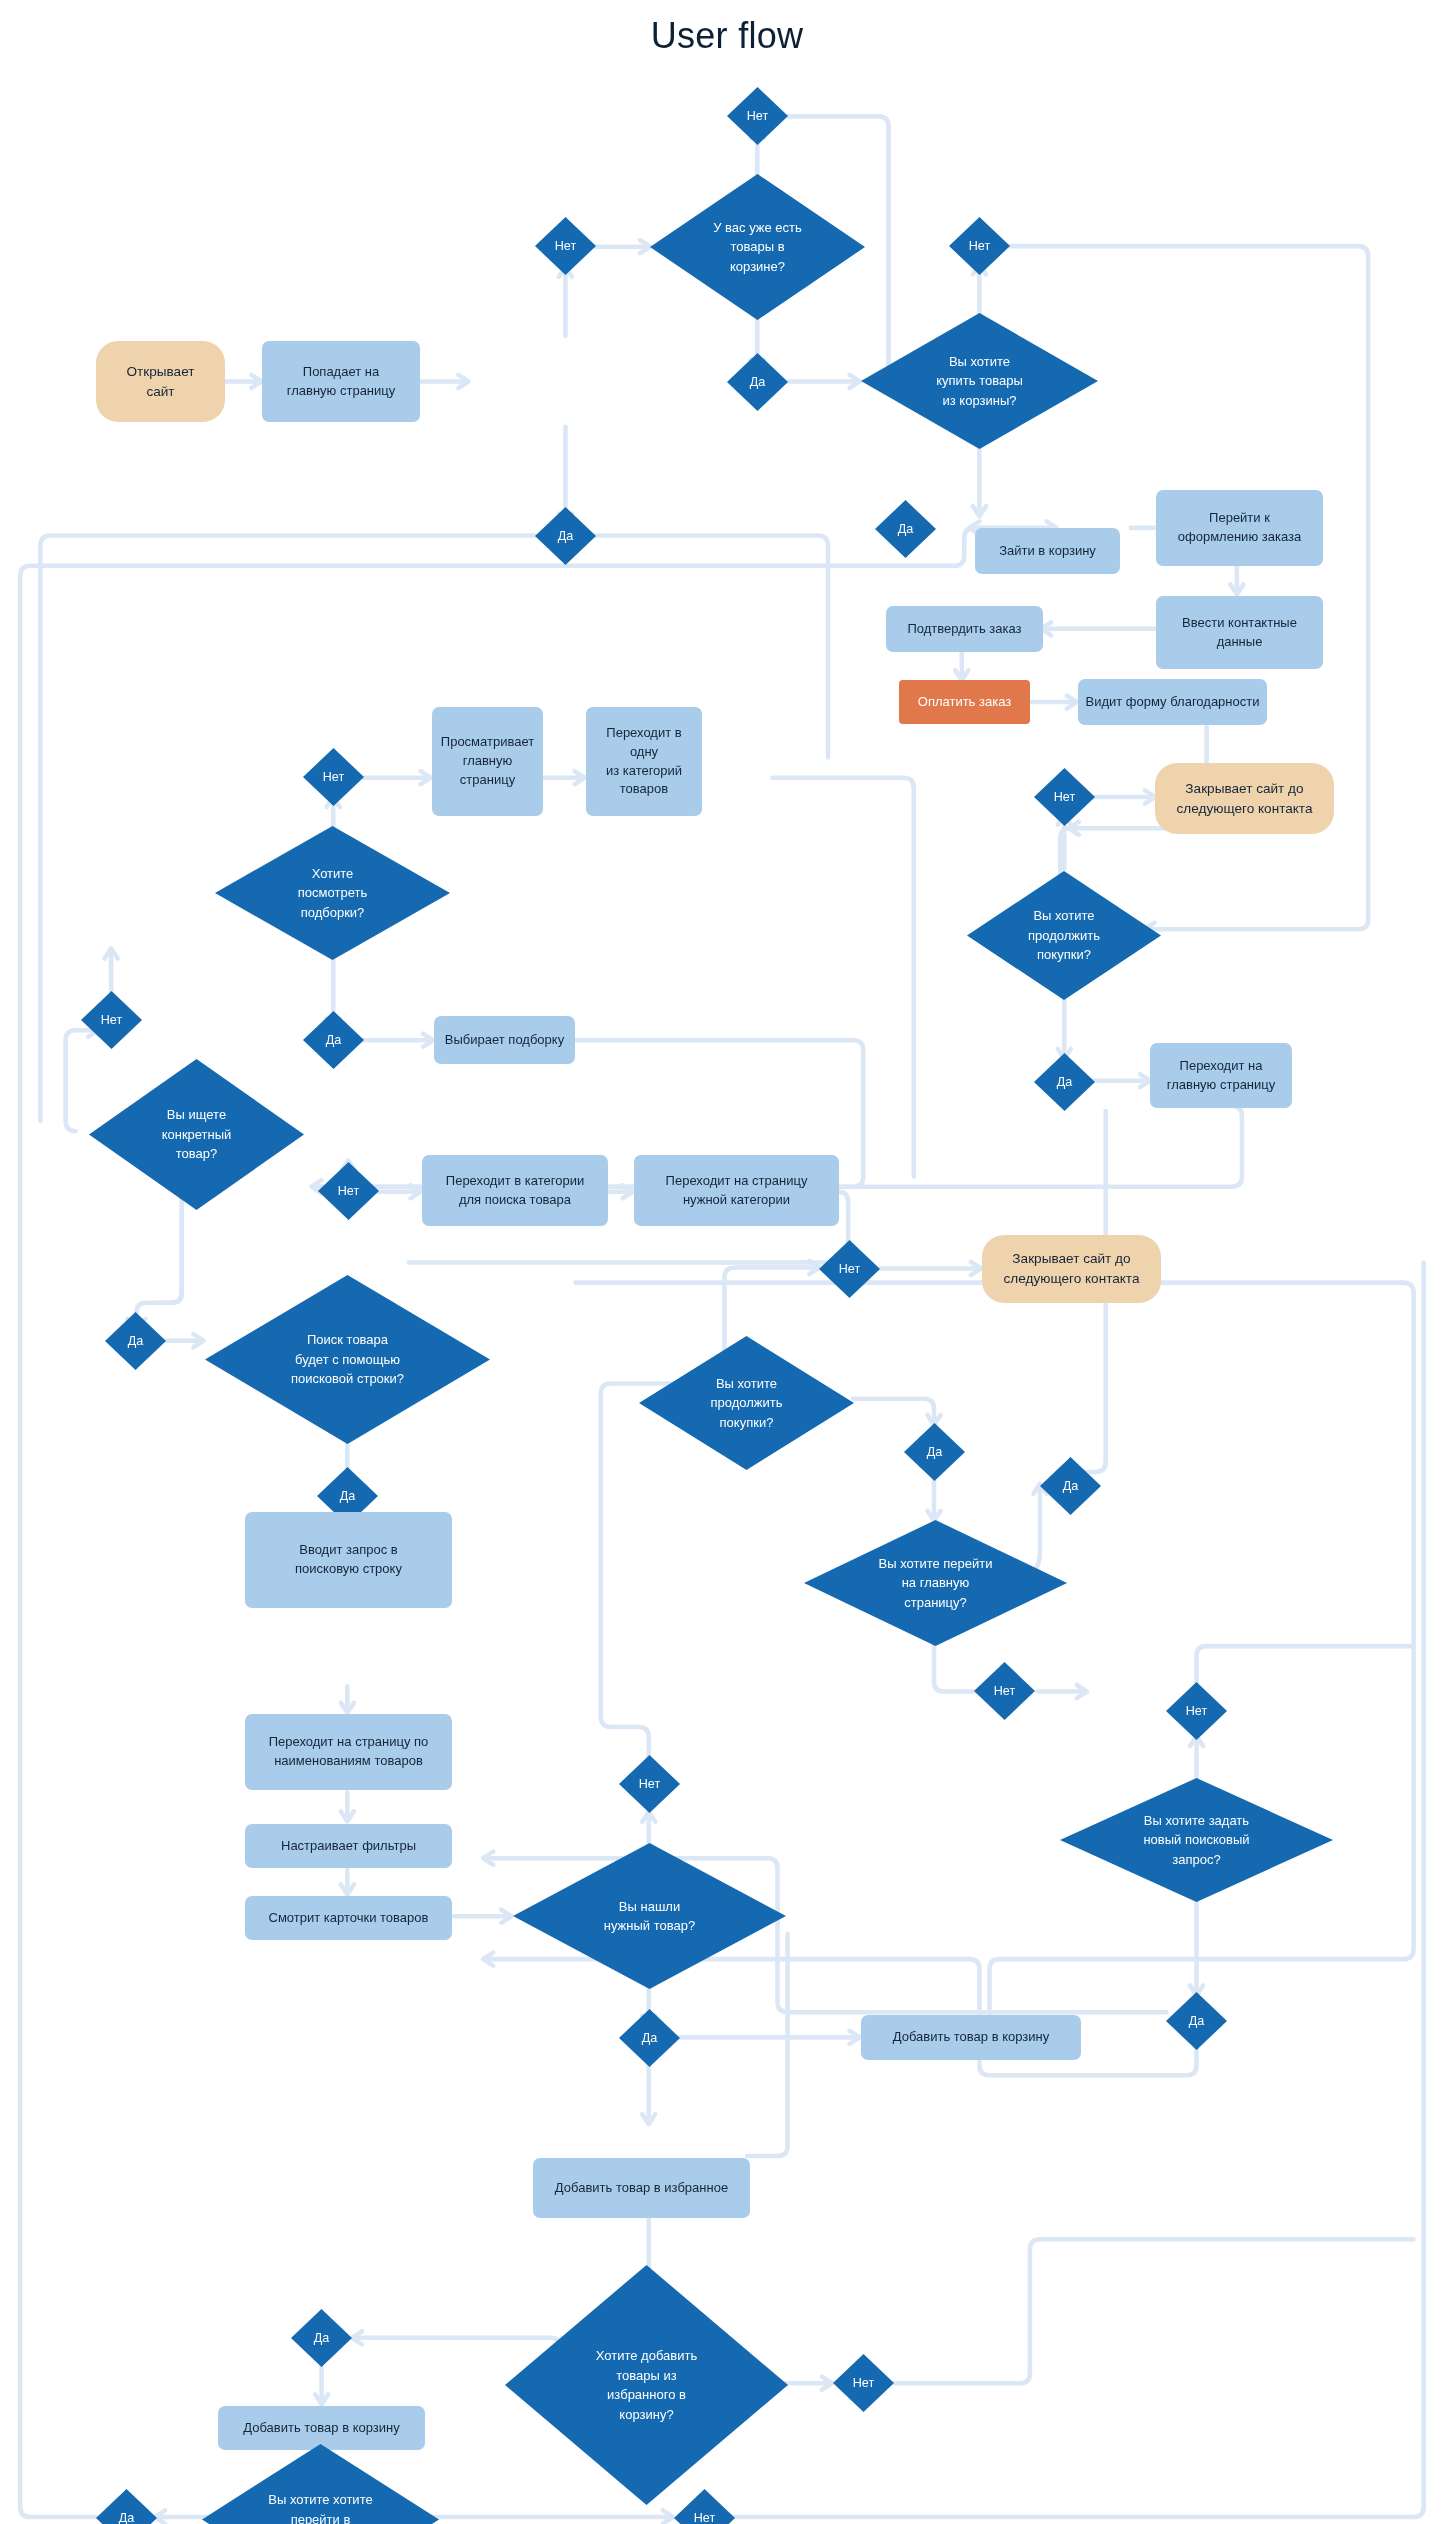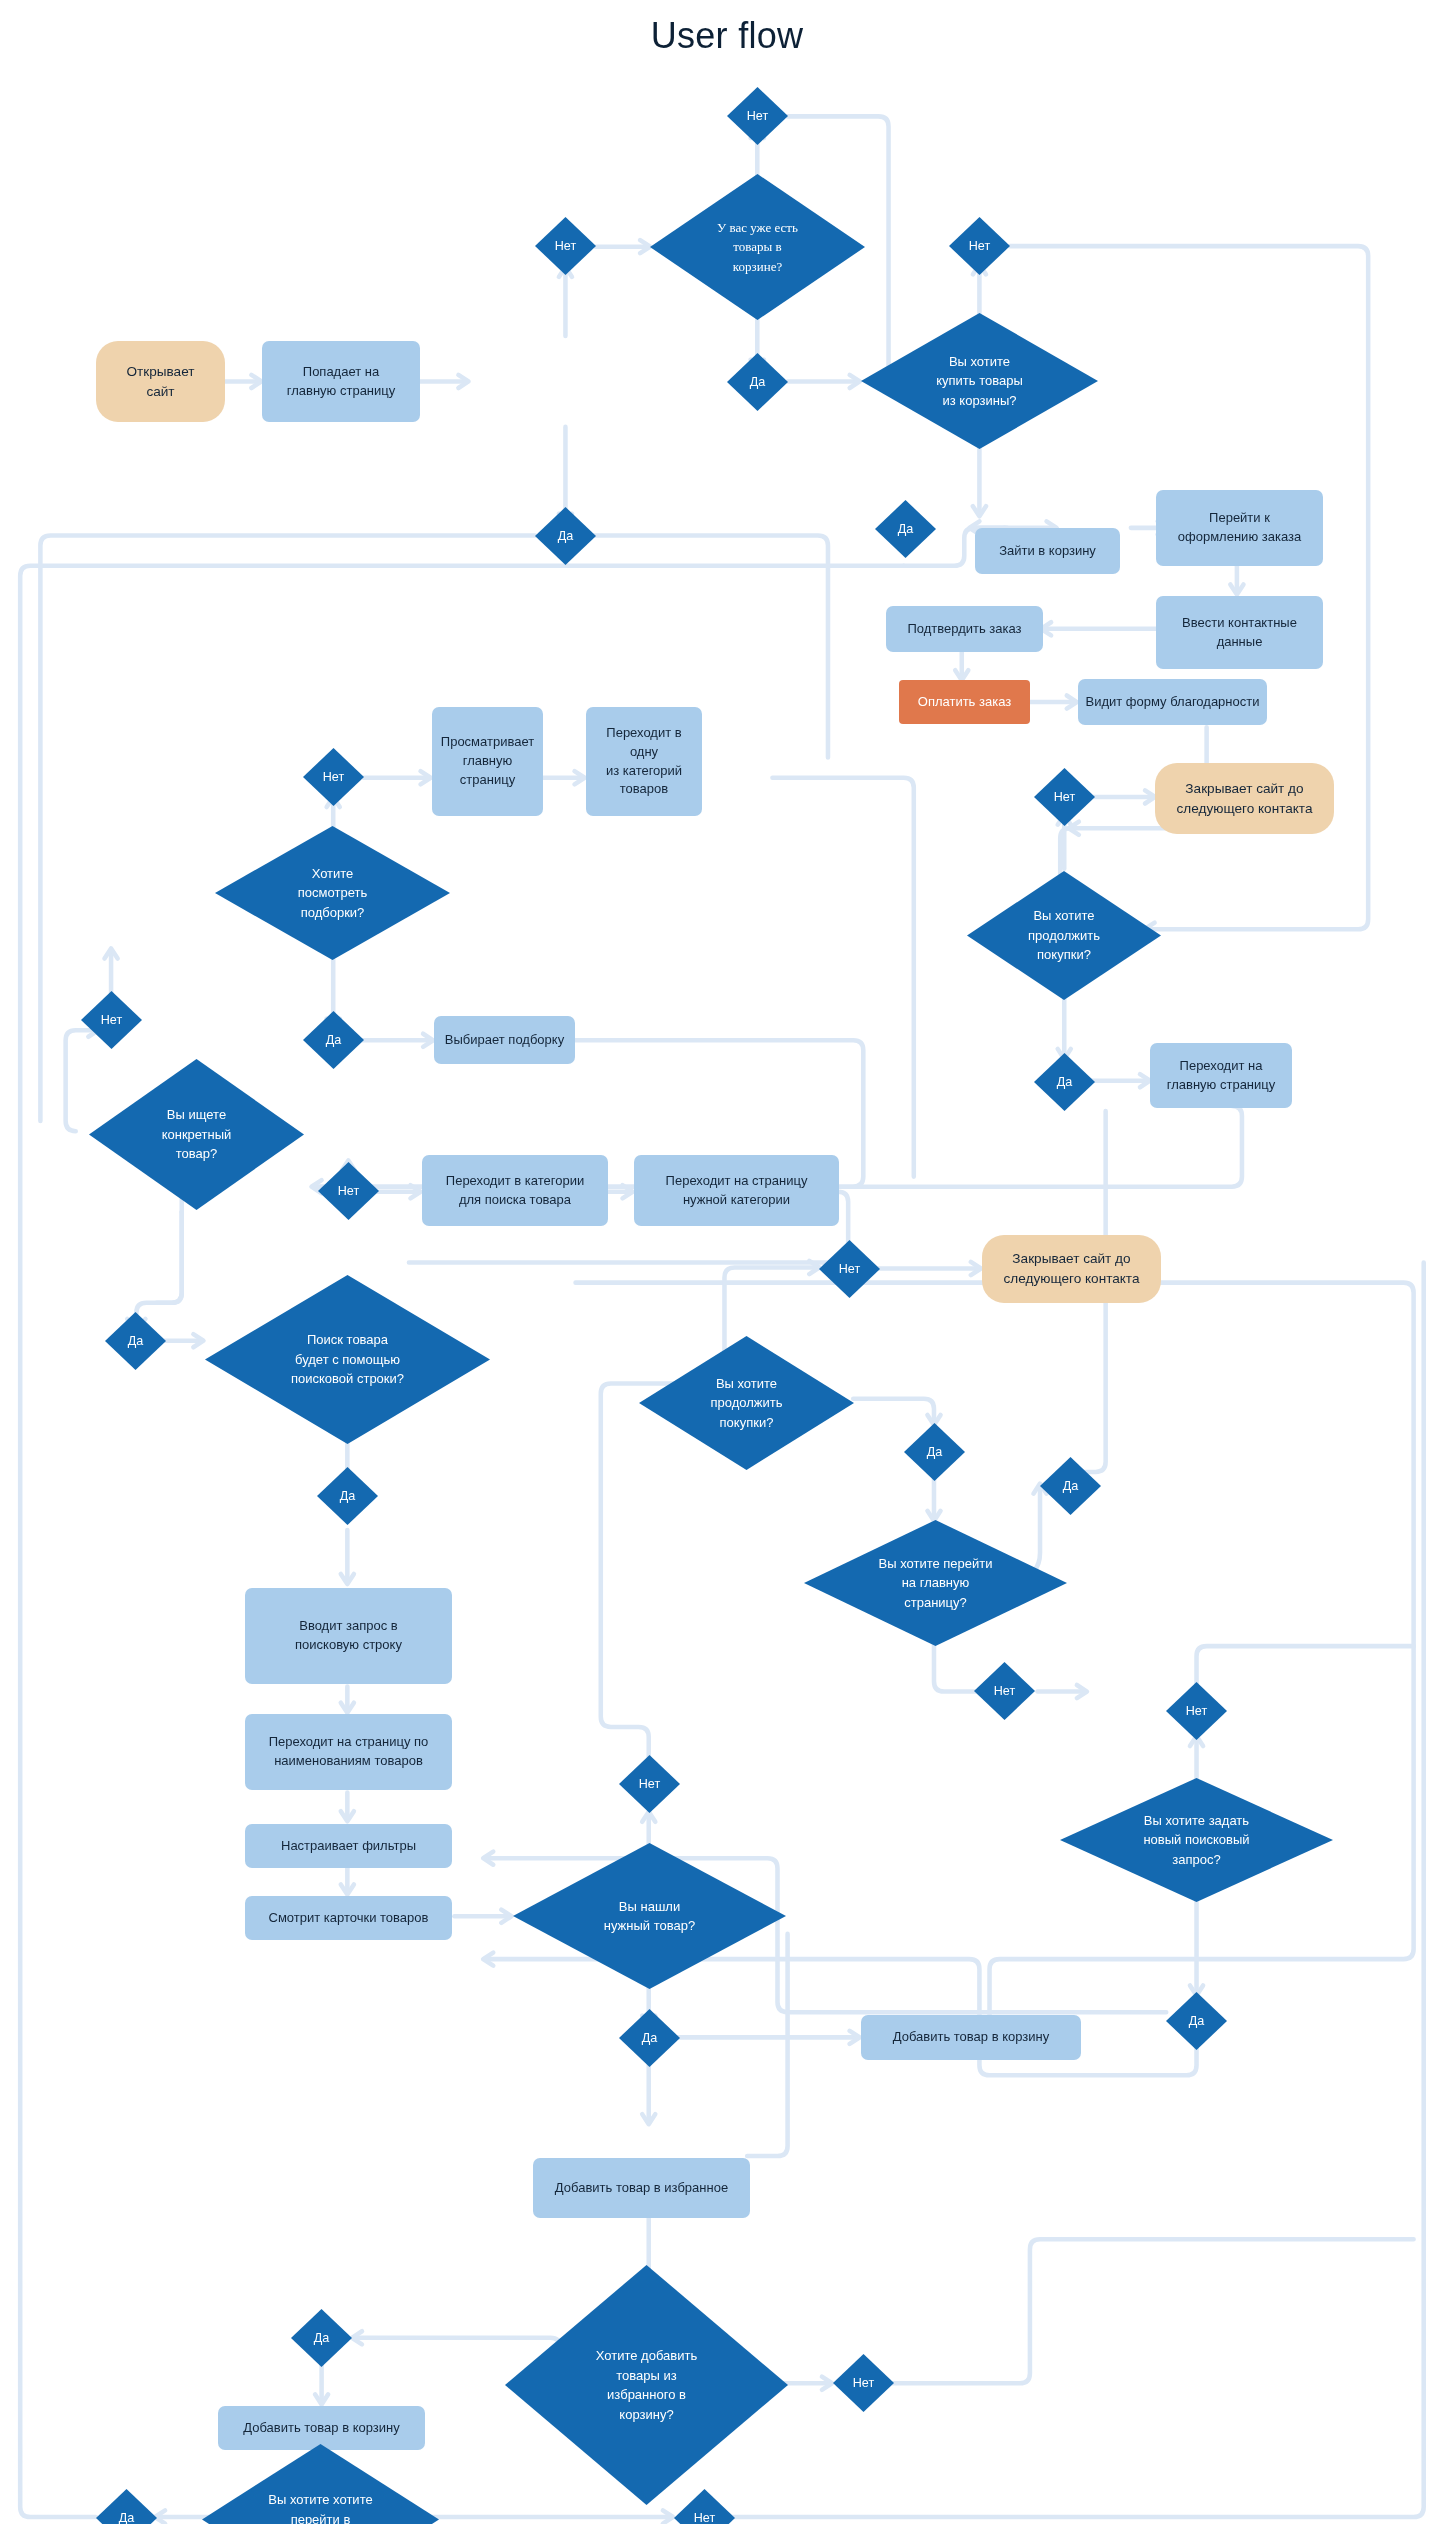--- a/index.html
+++ b/index.html
@@ -310,21 +310,21 @@
   <div class="node diamond small" style="left:535px;top:217px;width:61px;height:58px;">
     <div class="dshape"></div>
     <span class="dlabel">Нет</span>
   </div>
 
   <div class="node diamond small" style="left:535px;top:507px;width:61px;height:58px;">
     <div class="dshape"></div>
     <span class="dlabel">Да</span>
   </div>
 
-  <div class="node diamond" style="left:650px;top:174px;width:215px;height:146px;font-family:Liberation Serif, serif;">
+  <div class="node diamond" style="left:650px;top:174px;width:215px;height:146px;">
     <div class="dshape"></div>
     <span class="dlabel">У вас уже есть<br>товары в<br>корзине?</span>
   </div>
 
   <div class="node diamond small" style="left:727px;top:87px;width:61px;height:58px;">
     <div class="dshape"></div>
     <span class="dlabel">Нет</span>
   </div>
 
   <div class="node diamond small" style="left:727px;top:353px;width:61px;height:58px;">
@@ -452,21 +452,21 @@
   <div class="node diamond" style="left:205px;top:1275px;width:285px;height:169px;">
     <div class="dshape"></div>
     <span class="dlabel">Поиск товара<br>будет с помощью<br>поисковой строки?</span>
   </div>
 
   <div class="node diamond small" style="left:317px;top:1467px;width:61px;height:58px;">
     <div class="dshape"></div>
     <span class="dlabel">Да</span>
   </div>
 
-  <div class="node box" style="left:245px;top:1588px;width:207px;height:96px;">
+  <div class="node box" style="left:245px;top:1512px;width:207px;height:96px;">
     <span>Вводит запрос в<br>поисковую строку</span>
   </div>
 
   <div class="node box" style="left:245px;top:1714px;width:207px;height:76px;">
     <span>Переходит на страницу по<br>наименованиям товаров</span>
   </div>
 
   <div class="node box" style="left:245px;top:1824px;width:207px;height:44px;">
     <span>Настраивает фильтры</span>
   </div>

